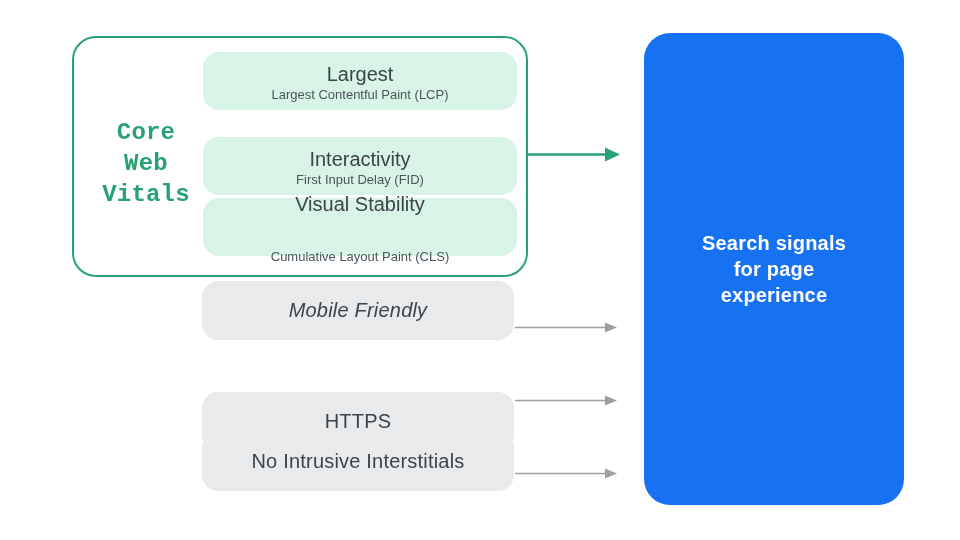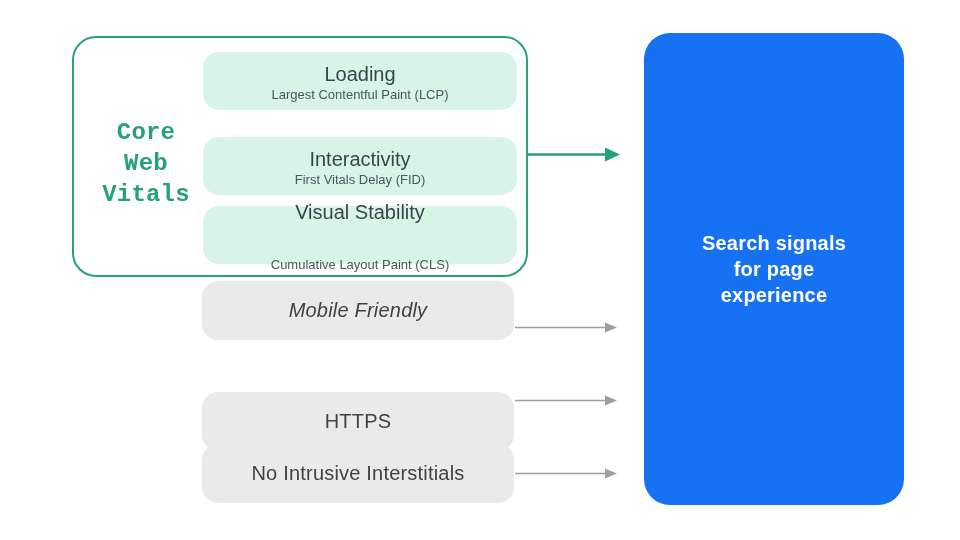--- a/index.html
+++ b/index.html
@@ -55,21 +55,21 @@
     border-radius: 16px;
     display: flex;
     flex-direction: column;
     align-items: center;
     justify-content: center;
     text-align: center;
     padding-top: 2px;
   }
   .vital-0 { top: 14px; }
   .vital-1 { top: 99px; }
-  .vital-2 { top: 168px; gap: 32px; }
+  .vital-2 { top: 160px; gap: 32px; }
   .vital-title {
     font-size: 20px;
     font-weight: 500;
     line-height: 24px;
     color: var(--title_text);
   }
   .vital-sub {
     font-size: 13px;
     line-height: 17px;
     color: var(--subtitle_text);
@@ -82,21 +82,21 @@
     width: 312px; height: 59px;
     background: var(--gray_fill);
     border-radius: 16px;
     display: flex;
     align-items: center;
     justify-content: center;
     text-align: center;
   }
   .signal-0 { top: 281px; font-style: italic; }
   .signal-1 { top: 392px; }
-  .signal-2 { top: 444px; }
+  .signal-2 { top: 432px; }
   .signal-label {
     font-size: 20px;
     font-weight: 400;
     color: var(--title_text);
     letter-spacing: 0.2px;
   }
 
   
   .result-box {
     position: absolute;
@@ -135,27 +135,27 @@
 <body>
 
 <div class="canvas">
 
   <div class="cwv-group">
     <div class="cwv-label">Core
 Web
 Vitals</div>
 
     <div class="vital-box vital-0">
-      <div class="vital-title">Loading</div>
+      <div class="vital-title">Largest</div>
       <div class="vital-sub">Largest Contentful Paint (LCP)</div>
     </div>
 
     <div class="vital-box vital-1">
       <div class="vital-title">Interactivity</div>
-      <div class="vital-sub">First Vitals Delay (FID)</div>
+      <div class="vital-sub">First Input Delay (FID)</div>
     </div>
 
     <div class="vital-box vital-2">
       <div class="vital-title">Visual Stability</div>
       <div class="vital-sub">Cumulative Layout Paint (CLS)</div>
     </div>
   </div>
 
   <div class="signal-box signal-0">
     <span class="signal-label">Mobile Friendly</span>

